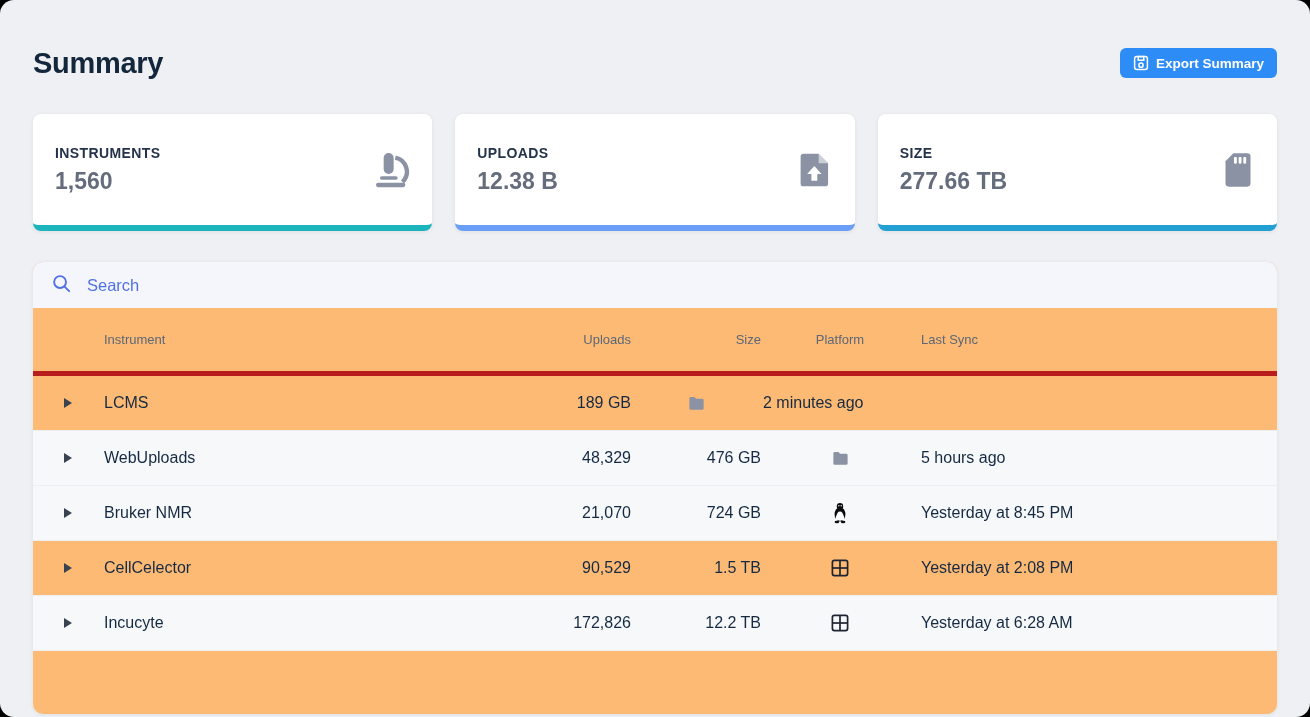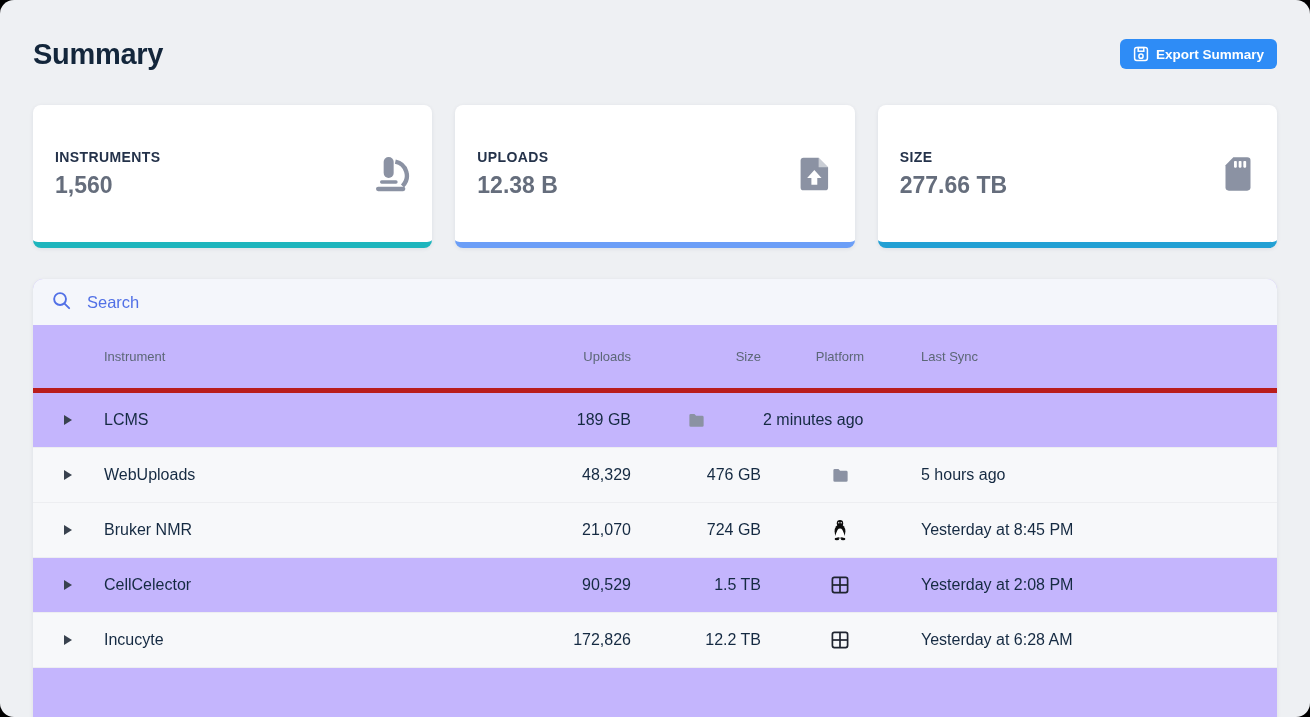--- a/index.html
+++ b/index.html
@@ -1,35 +1,35 @@
 <!DOCTYPE html>
 <html><head>
 <meta charset="utf-8">
 <style>
   html,body{margin:0;padding:0;width:1310px;height:717px;background:#000;overflow:hidden;
     font-family:"Liberation Sans","DejaVu Sans",sans-serif;}
   .app{position:absolute;inset:0;background:#eef0f3;border-radius:14px;overflow:hidden;
     padding:0 33px;box-sizing:border-box;}
   
-  .page-header{display:flex;justify-content:space-between;align-items:center;padding-top:33px;height:42px;}
+  .page-header{display:flex;justify-content:space-between;align-items:center;padding-top:42px;height:42px;}
   .page-title{font-size:29px;font-weight:700;color:#13263b;letter-spacing:-.3px;}
   .export-btn{display:flex;align-items:center;gap:7px;background:#2e8cf6;color:#fff;border:none;
     border-radius:6px;height:30px;padding:0 13px;font-size:13.5px;font-weight:700;cursor:pointer;
     font-family:inherit;margin-left:6px;}
   .export-btn svg{display:block;}
   
   .cards{display:grid;grid-template-columns:repeat(3,1fr);gap:23px;margin-top:30px;}
-  .card{background:#fff;border-radius:8px;height:143px;box-sizing:border-box;
+  .card{background:#fff;border-radius:8px;height:117px;box-sizing:border-box;
     border-bottom:6px solid #1db5bd;box-shadow:0 1px 4px rgba(20,35,60,.08);
     display:flex;align-items:center;justify-content:space-between;padding:0 22px;}
   .card-label{font-size:14px;font-weight:700;color:#24324a;letter-spacing:.4px;}
   .card-value{font-size:23px;font-weight:700;color:#656d7c;margin-top:7px;}
   .card-icon svg{display:block;}
   
-  .table-card{background:#c4b5fd;border-radius:10px;margin-top:31px;height:452px;overflow:hidden;
+  .table-card{background:#fdba74;border-radius:10px;margin-top:31px;height:452px;overflow:hidden;
     box-shadow:0 1px 4px rgba(20,35,60,.08);}
   .search-bar{height:46px;background:#f4f6fb;display:flex;align-items:center;padding:0 18px;gap:13px;}
   .search-input{flex:1;border:none;background:transparent;outline:none;font-size:16.5px;
     color:#5170e6;font-family:inherit;}
   .search-input::placeholder{color:#5170e6;opacity:1;}
   .grid-row{display:grid;grid-template-columns:71px 300px 227px 130px 158px 1fr;align-items:center;}
   .thead{height:63px;border-bottom:5px solid #b91c1c;color:#5c6777;font-size:13px;}
   .row{height:54px;border-bottom:1px solid #edeef1;color:#152a42;font-size:16px;}
   .row.alt{background:#f7f8fa;}
   .c-right{text-align:right;}

